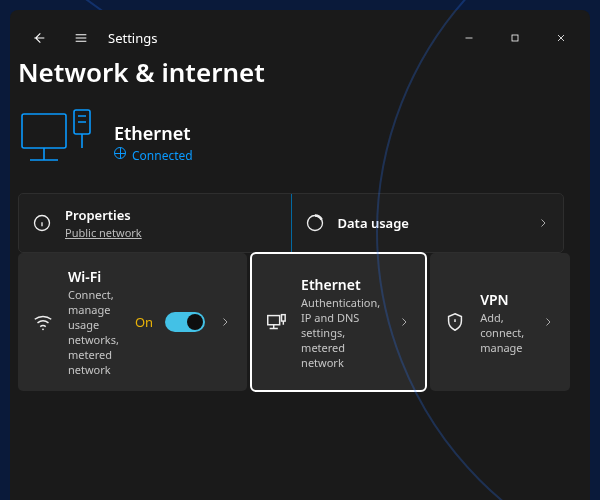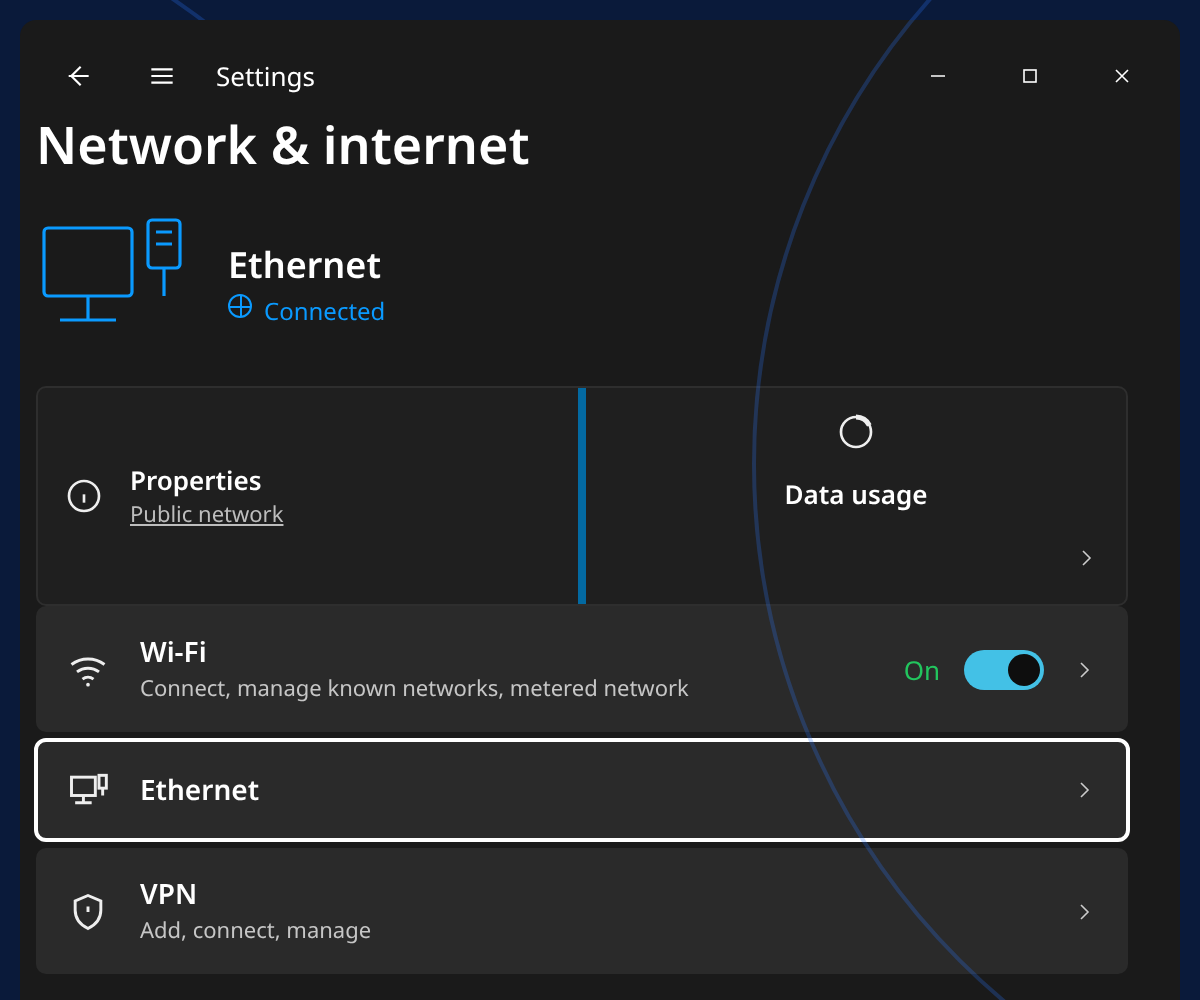--- a/index.html
+++ b/index.html
@@ -54,46 +54,46 @@
   .hero-status .globe::before{content:"";position:absolute;left:50%;top:0;bottom:0;width:1px;background:#0a9aff;}
   .hero-status .globe::after{content:"";position:absolute;top:50%;left:0;right:0;height:1px;background:#0a9aff;}
 
   .split {
     display:flex; border:1px solid #2e2e2e; border-radius:5px;
     background:#1f1f1f; 
   }
   .split .half {
     flex:1; display:flex; align-items:center; padding:12px 12px; gap:12px;
   }
-  .split .half + .half { border-left:4px solid #0369a1;flex-direction:column; }
+  .split .half + .half { border-left:1px solid #0369a1; }
   .tile-icon { width:22px; display:flex; justify-content:center; color:#eee; }
   .tile-text .t-title { font-size:13px; font-weight:600; }
   .tile-text .t-sub { font-size:11px; color:#bdbdbd; margin-top:1px;text-decoration:underline; }
   .chev { margin-left:auto; color:#ccc; width:16px; text-align:center; }
 
-  .list { display:flex; flex-direction:column; gap:4px; }
+  .list { display:flex; gap:4px; }
   .row {
     display:flex; align-items:center; gap:14px;
     background:#2a2a2a; border-radius:5px;
     padding:14px 14px;
   }
   .row.highlight { outline:2px solid #fff; outline-offset:-1px; }
   .row .row-icon { width:24px; display:flex; justify-content:center; color:#eee; }
   .row .row-text .r-title { font-size:14px; font-weight:600; }
   .row .row-text .r-sub { font-size:11px; color:#c6c6c6; margin-top:1px; }
   .row .tail { margin-left:auto; display:flex; align-items:center; gap:12px; }
   .toggle {
     width:40px; height:20px; border-radius:10px; background:#43c1e6;
     position:relative;
   }
   .toggle::after{
     content:""; position:absolute; right:2px; top:2px; width:16px; height:16px;
     background:#0e0e0e; border-radius:50%;
   }
-  .onlabel{ font-size:13px; color:#22c55e;margin-left:36px; }
+  .onlabel{ font-size:13px; color:#eab308; }
 
   svg { fill:none; stroke:currentColor; stroke-width:1.6; }
 </style>
 </head>
 <body>
 
 <div class="window">
 
   <div class="titlebar">
     <div class="tb-btn back-icon">
@@ -185,21 +185,21 @@
 
       <div class="row">
         <div class="row-icon">
           <svg width="22" height="22" viewBox="0 0 24 24">
               <path d="M3 9a15 15 0 0 1 18 0M6 13a10 10 0 0 1 12 0M9 17a5 5 0 0 1 6 0"></path>
               <circle cx="12" cy="20" r="1" fill="currentColor" stroke="none"></circle>
             </svg>
         </div>
         <div class="row-text">
           <div class="r-title">Wi-Fi</div>
-          <div class="r-sub">Connect, manage known networks, metered network</div>
+          <div class="r-sub">Connect, manage usage networks, metered network</div>
         </div>
         <div class="tail">
           <span class="onlabel">On</span>
           <div class="toggle"></div>
           <div class="chev">
             <svg width="12" height="12" viewBox="0 0 24 24">
                 <path d="M9 5l7 7-7 7"></path>
               </svg>
           </div>
         </div>
@@ -209,20 +209,21 @@
         <div class="row-icon">
           <svg width="22" height="22" viewBox="0 0 24 24">
               <rect x="3" y="5" width="13" height="10"></rect>
               <path d="M9.5 15v4M5 19h9"></path>
               <rect x="18" y="4" width="4" height="7"></rect>
               <path d="M20 11v4"></path>
             </svg>
         </div>
         <div class="row-text">
           <div class="r-title">Ethernet</div>
+          <div class="r-sub">Authentication, IP and DNS settings, metered network</div>
         </div>
         <div class="tail">
           <div class="chev">
             <svg width="12" height="12" viewBox="0 0 24 24">
                 <path d="M9 5l7 7-7 7"></path>
               </svg>
           </div>
         </div>
       </div>
 

